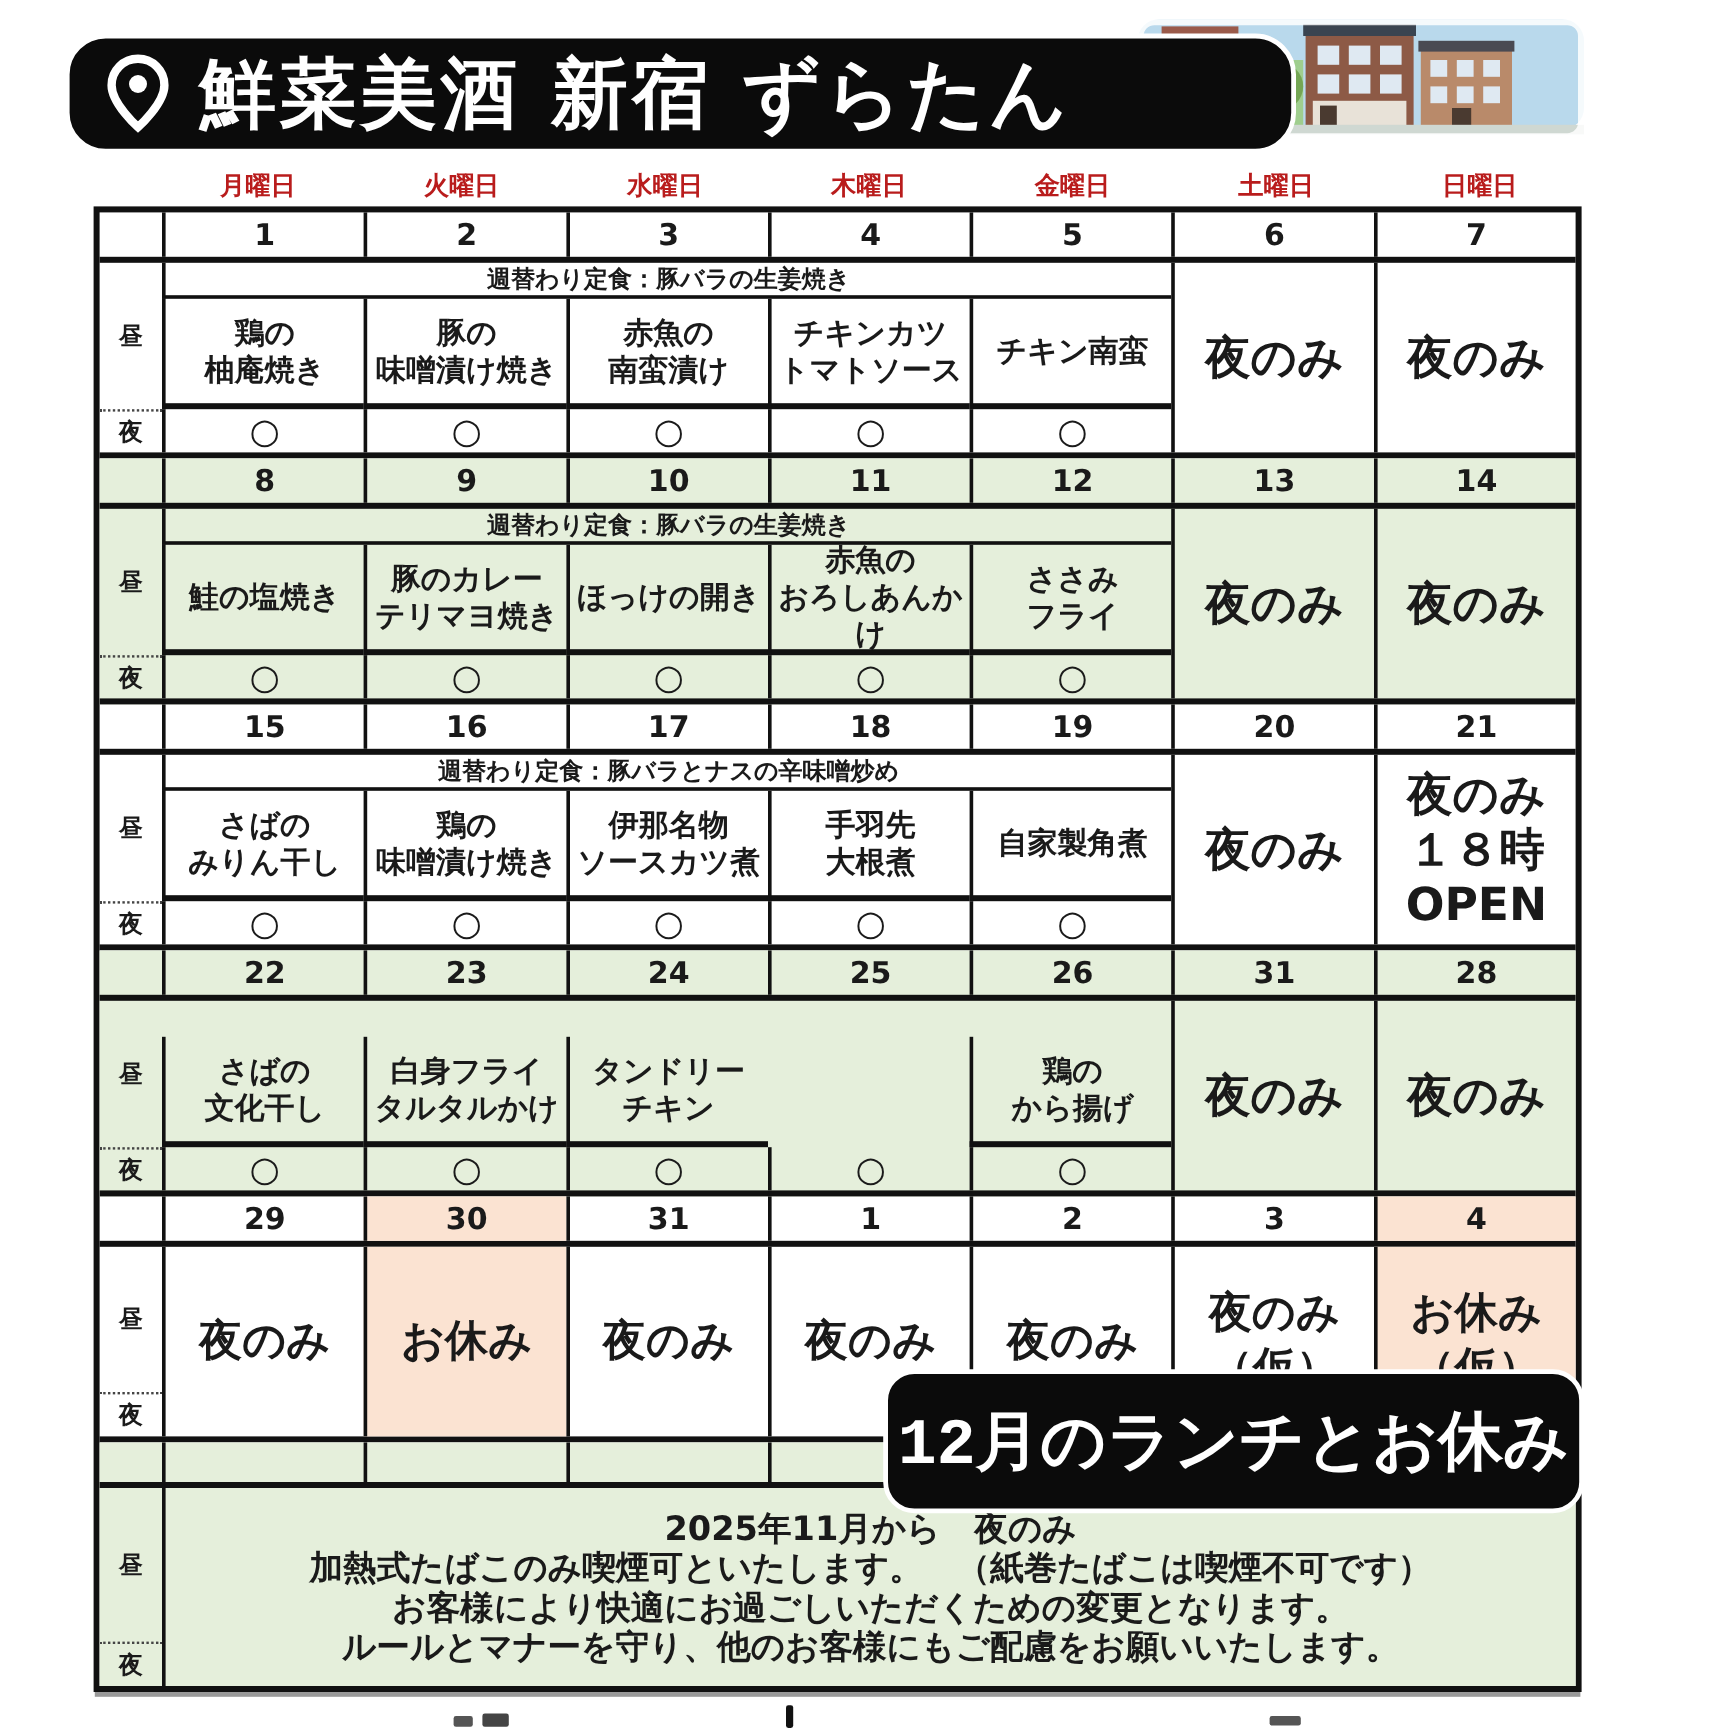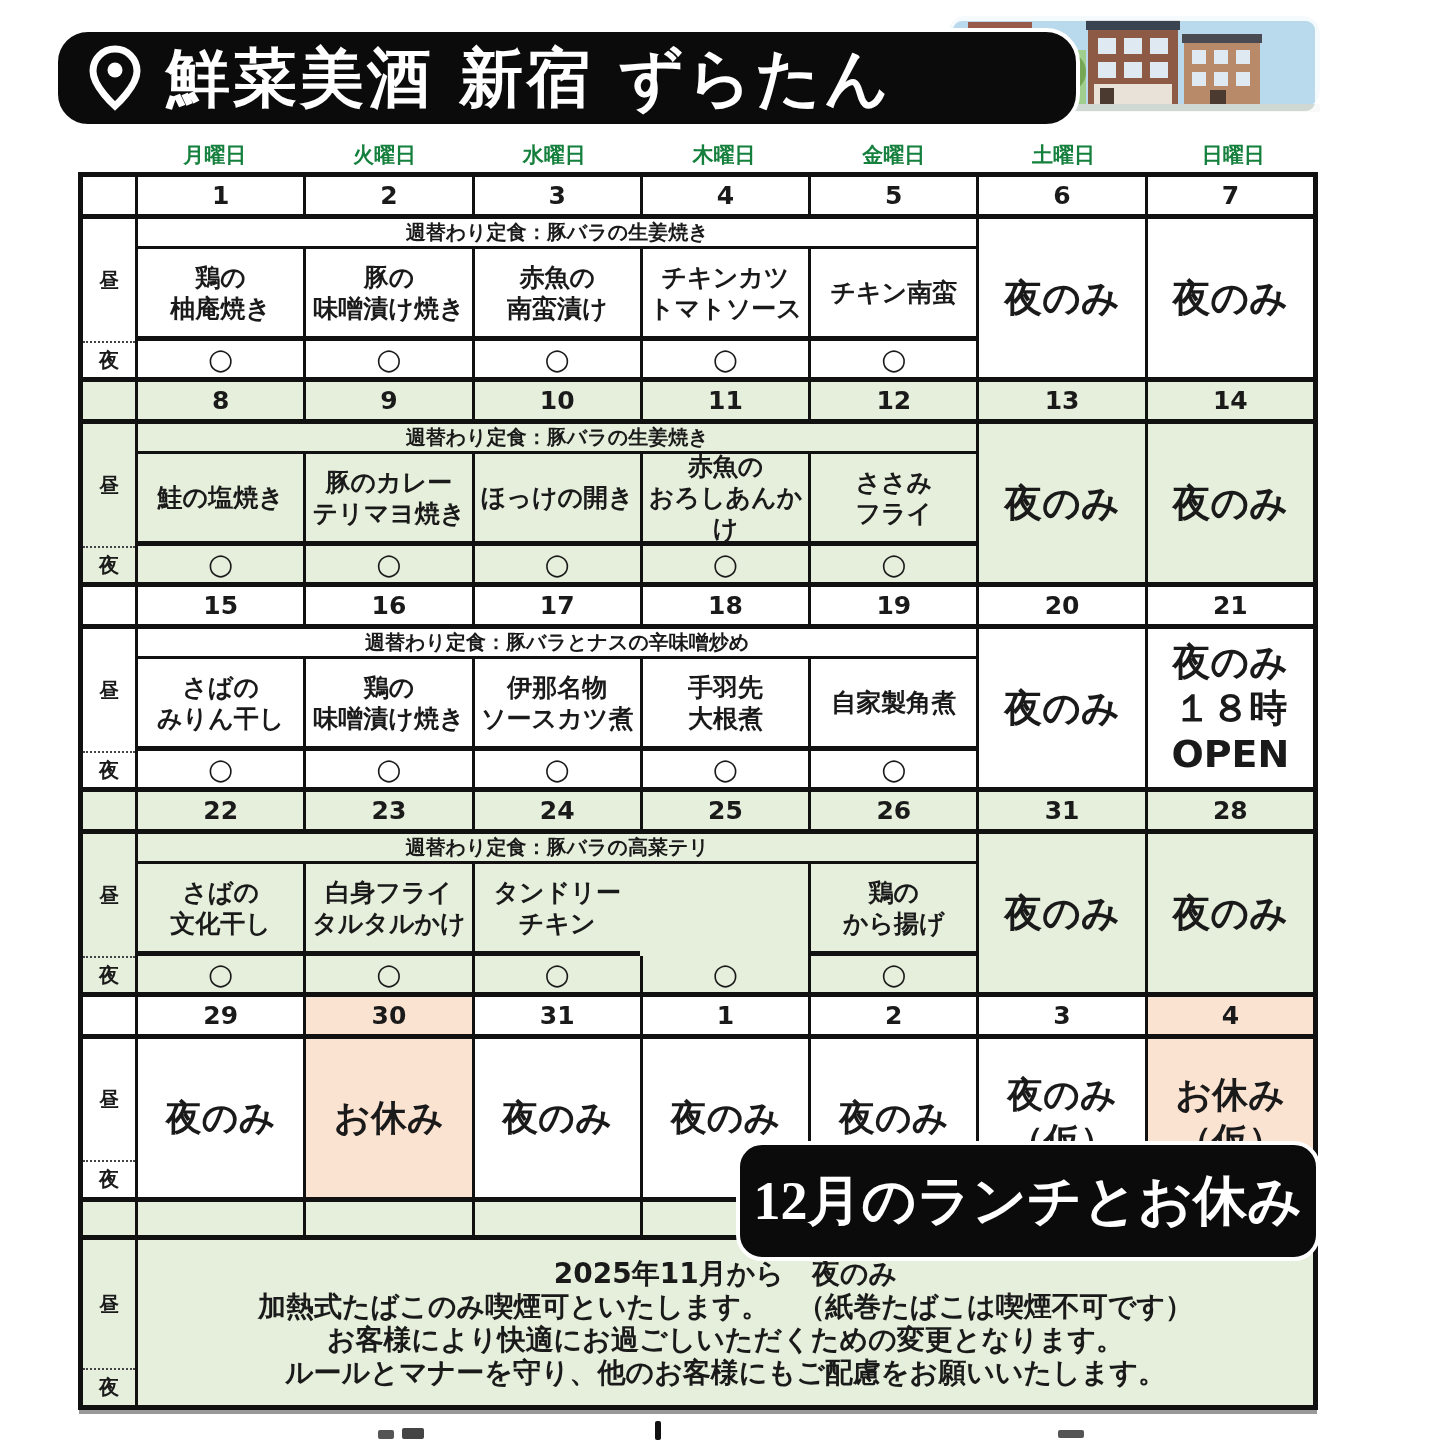--- a/index.html
+++ b/index.html
@@ -12,21 +12,21 @@
           background:#0b0b0b; border:4px solid #ffffff; border-radius:34px;
           display:flex; align-items:center; z-index:2; }
   .pill .pin { margin-left:30px; flex:0 0 auto; }
   .pill .title { color:#ffffff; font-size:64px; font-weight:bold; letter-spacing:3px;
                  margin-left:24px; white-space:nowrap; }
 
   
   .wdays { position:absolute; left:78px; top:140px; width:1240px; height:30px;
            display:grid; grid-template-columns:52px repeat(7,1fr); }
   .wdays span { display:flex; align-items:center; justify-content:center;
-                color:#15803d; font-size:21px; font-weight:bold; }
+                color:#b91c1c; font-size:21px; font-weight:bold; }
 
   
   .cal { position:absolute; left:78px; top:172px; width:1240px;
          border:5px solid #111; background:#fff;
          box-shadow:0 5px 0 -1px rgba(70,70,70,.55); }
   .grid8 { display:grid; grid-template-columns:52px repeat(7,1fr); }
   .block { border-bottom:5px solid #111; }
   .green { background:#e5efdb; }
   .peach { background:#fbe3d2; }
 
@@ -68,21 +68,21 @@
   .noticeblk .side .dinner { height:37px; }
   .ntc { grid-column:2/9; grid-row:1/3; border-left:3px solid #111;
          display:flex; flex-direction:column; align-items:center; justify-content:center;
          font-size:28px; font-weight:bold; line-height:33px; text-align:center; }
 
   
   .badge { position:absolute; left:736px; top:1141px; width:584px; height:120px;
            background:#0b0b0b; border:4px solid #ffffff; border-radius:26px;
            display:flex; align-items:center; justify-content:center; z-index:3; }
   .badge span { color:#ffffff; font-size:54px; font-weight:900;
-                font-family:Liberation Serif, serif; white-space:nowrap;text-align:right; }
+                font-family:Liberation Mono, monospace; white-space:nowrap;text-align:right; }
 
   
   .frag { position:absolute; background:#3a3a3a; border-radius:2px; }
   .f1 { left:378px; top:1430px; width:16px; height:9px; background:#555; }
   .f1b { left:402px; top:1428px; width:22px; height:11px; background:#444; }
   .f2 { left:655px; top:1421px; width:6px; height:19px; background:#111; }
   .f3 { left:1058px; top:1430px; width:26px; height:8px; background:#555; }
 </style>
 </head>
 <body>
@@ -306,21 +306,20 @@
         <div class="dcell">25</div>
         <div class="dcell">26</div>
         <div class="dcell">31</div>
         <div class="dcell">28</div>
       </div>
       <div class="grid8 main">
         <div class="side">
           <div class="lunch">昼</div>
           <div class="dinner">夜</div>
         </div>
-        <div class="banner">週替わり定食：豚バラの高菜テリ</div>
         <div class="mcell" style="grid-column:2">
             <div>さばの</div>
             <div>文化干し</div>
           </div>
         <div class="mcell" style="grid-column:3">
             <div>白身フライ</div>
             <div>タルタルかけ</div>
           </div>
         <div class="mcell" style="grid-column:4">
             <div>タンドリー</div>

